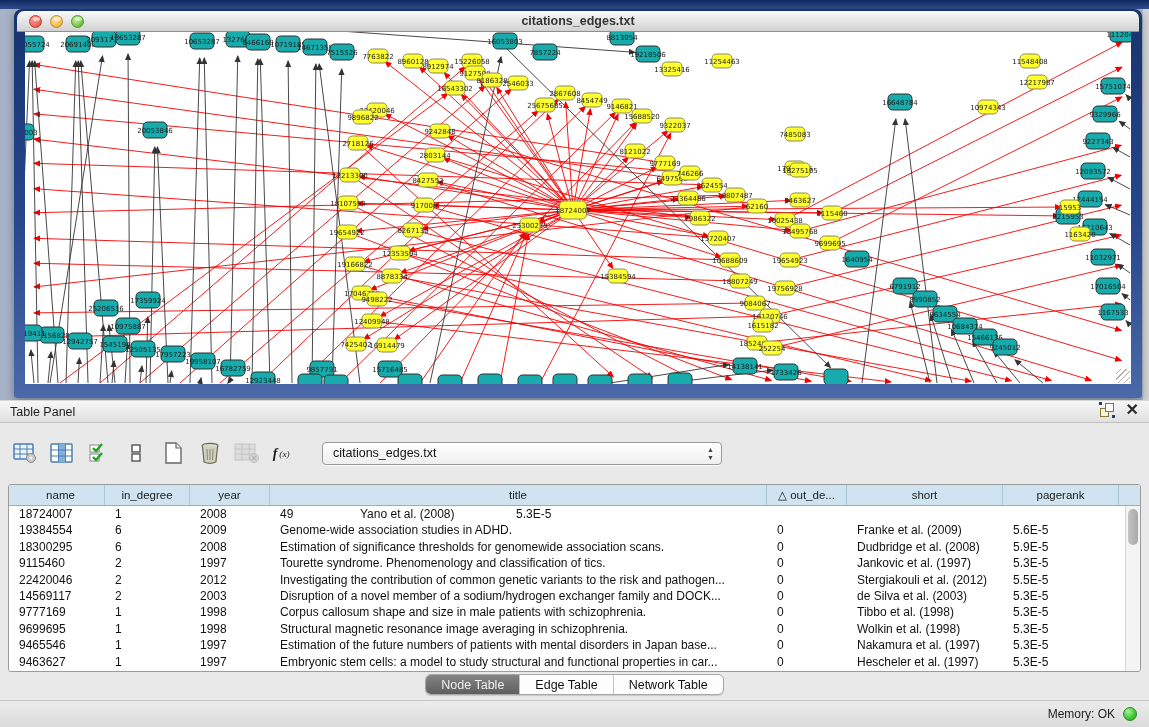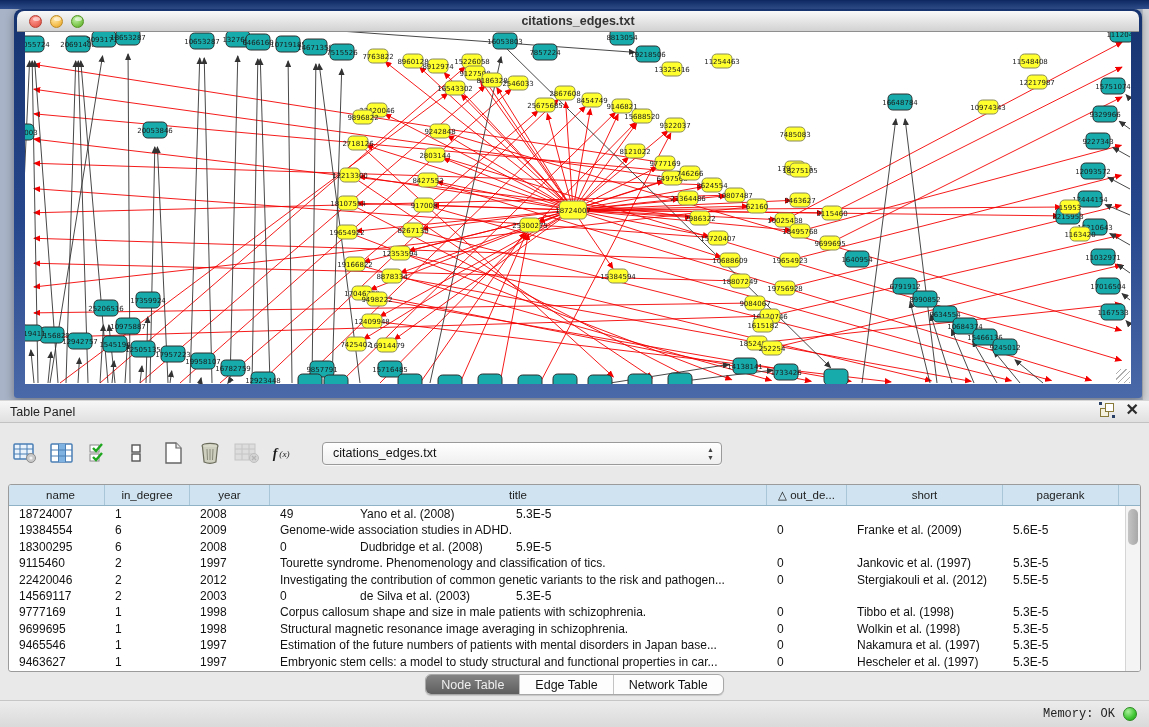--- a/index.html
+++ b/index.html
@@ -73,21 +73,21 @@
   .tabsrow { position:absolute; left:0; top:274px; width:100%; display:flex; justify-content:center; }
   .segctl { display:inline-flex; height:21px; border:1px solid #a8a8a8; border-radius:6px;
     overflow:hidden; background:#fdfdfd; box-shadow:0 1px 1px rgba(0,0,0,.15); }
   .seg { padding:0 15px; font-size:12.5px; line-height:20px; color:#111; cursor:pointer;
     border-left:1px solid #c3c3c3; }
   .seg:first-child { border-left:none; }
   .seg.sel { background:linear-gradient(#848484,#5e5e5e); color:#efefef; }
 
   .statusbar { position:absolute; left:0; top:300px; width:100%; height:27px;
     border-top:1px solid #c6c6c6; background:linear-gradient(#ececec,#dadada); }
-  .mem { position:absolute; right:34px; top:0; line-height:26px; font-size:12px; color:#222;font-family:Liberation Mono, monospace; }
+  .mem { position:absolute; right:34px; top:0; line-height:26px; font-size:12px; color:#222; }
   .memdot { position:absolute; right:12px; top:6px; width:14px; height:14px; border-radius:50%;
     background:radial-gradient(circle at 35% 30%, #a9f09a, #3ec532 60%, #2a9a20); border:1px solid #2a8a20; }
 </style>
 </head>
 <body>
 
 <div class="desktop">
   <div class="desktop-topstrip"></div>
   <div class="desktop-rightstrip"></div>
 
@@ -636,20 +636,21 @@
           <div class="td" style="width: 80px;">2009</div>
           <div class="td" style="width: 497px;">Genome-wide association studies in ADHD.</div>
           <div class="td" style="width: 80px;">0</div>
           <div class="td" style="width: 156px;">Franke et al. (2009)</div>
           <div class="td" style="width: 116px;">5.6E-5</div>
         </div>
         <div class="tr">
           <div class="td" style="width: 96px;">18300295</div>
           <div class="td" style="width: 85px;">6</div>
           <div class="td" style="width: 80px;">2008</div>
+          <div class="td" style="width: 497px;">Estimation of significance thresholds for genomewide association scans.</div>
           <div class="td" style="width: 80px;">0</div>
           <div class="td" style="width: 156px;">Dudbridge et al. (2008)</div>
           <div class="td" style="width: 116px;">5.9E-5</div>
         </div>
         <div class="tr">
           <div class="td" style="width: 96px;">9115460</div>
           <div class="td" style="width: 85px;">2</div>
           <div class="td" style="width: 80px;">1997</div>
           <div class="td" style="width: 497px;">Tourette syndrome. Phenomenology and classification of tics.</div>
           <div class="td" style="width: 80px;">0</div>
@@ -662,20 +663,21 @@
           <div class="td" style="width: 80px;">2012</div>
           <div class="td" style="width: 497px;">Investigating the contribution of common genetic variants to the risk and pathogen...</div>
           <div class="td" style="width: 80px;">0</div>
           <div class="td" style="width: 156px;">Stergiakouli et al. (2012)</div>
           <div class="td" style="width: 116px;">5.5E-5</div>
         </div>
         <div class="tr">
           <div class="td" style="width: 96px;">14569117</div>
           <div class="td" style="width: 85px;">2</div>
           <div class="td" style="width: 80px;">2003</div>
+          <div class="td" style="width: 497px;">Disruption of a novel member of a sodium/hydrogen exchanger family and DOCK...</div>
           <div class="td" style="width: 80px;">0</div>
           <div class="td" style="width: 156px;">de Silva et al. (2003)</div>
           <div class="td" style="width: 116px;">5.3E-5</div>
         </div>
         <div class="tr">
           <div class="td" style="width: 96px;">9777169</div>
           <div class="td" style="width: 85px;">1</div>
           <div class="td" style="width: 80px;">1998</div>
           <div class="td" style="width: 497px;">Corpus callosum shape and size in male patients with schizophrenia.</div>
           <div class="td" style="width: 80px;">0</div>

